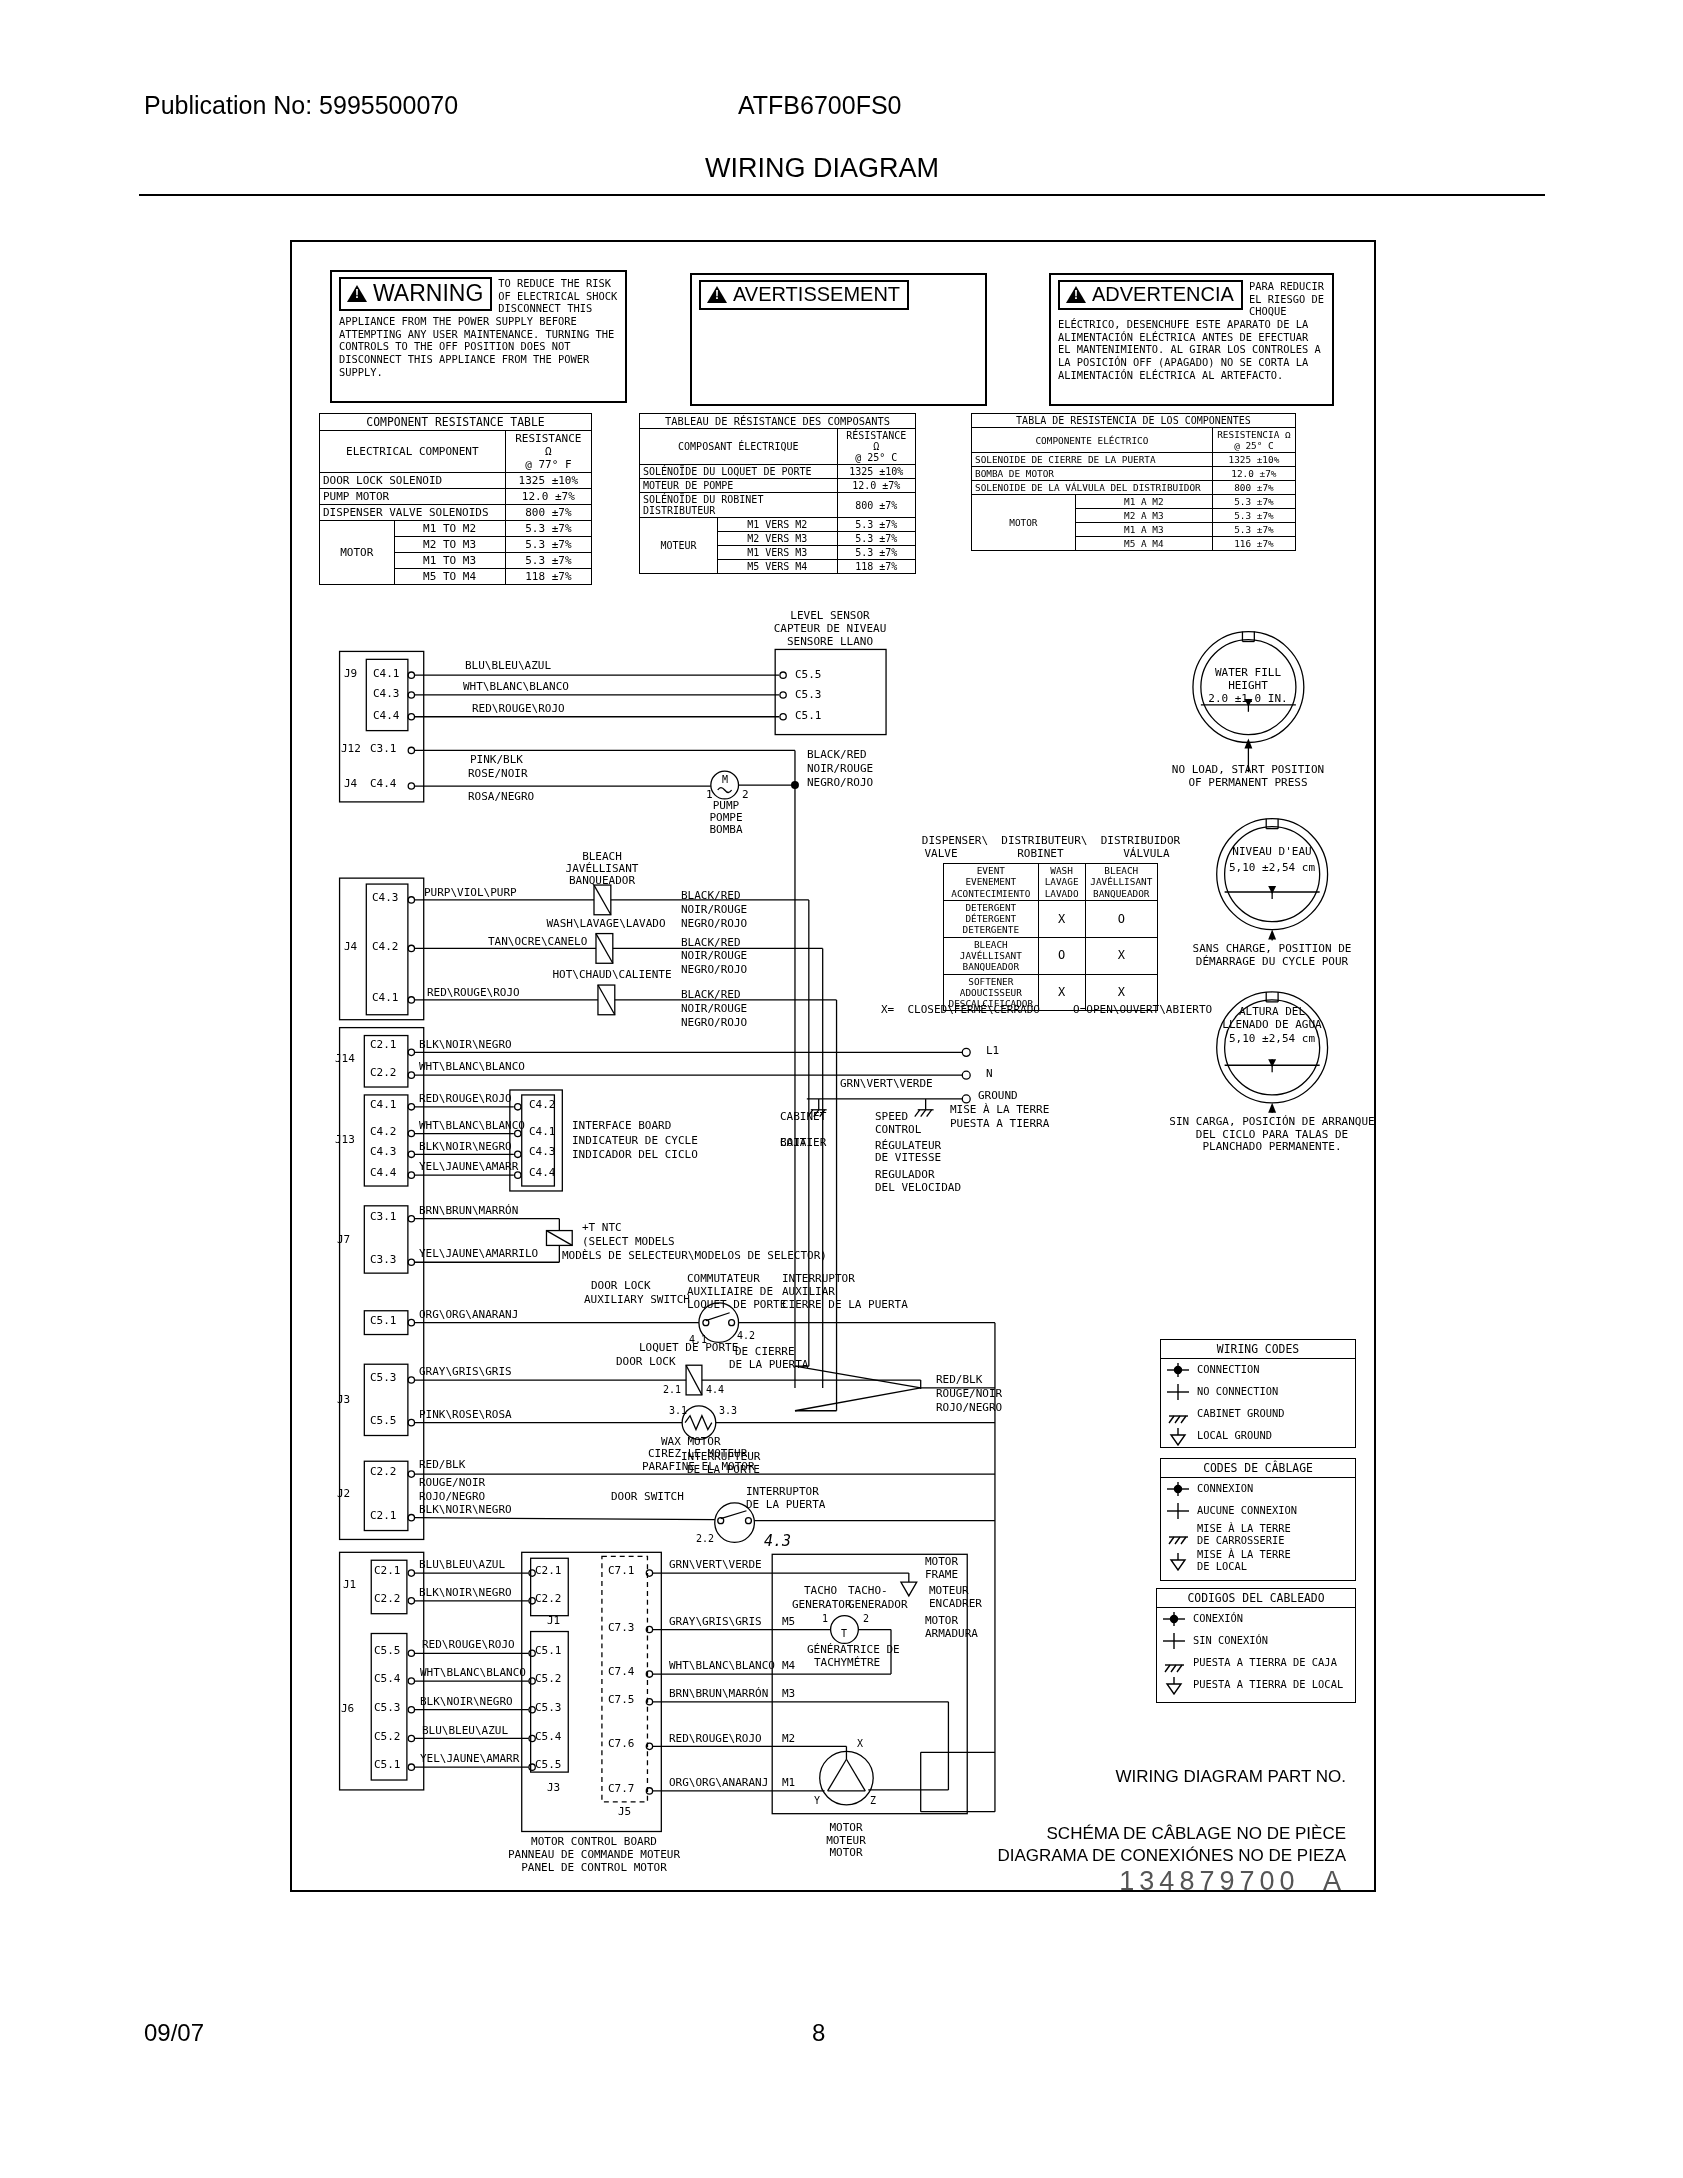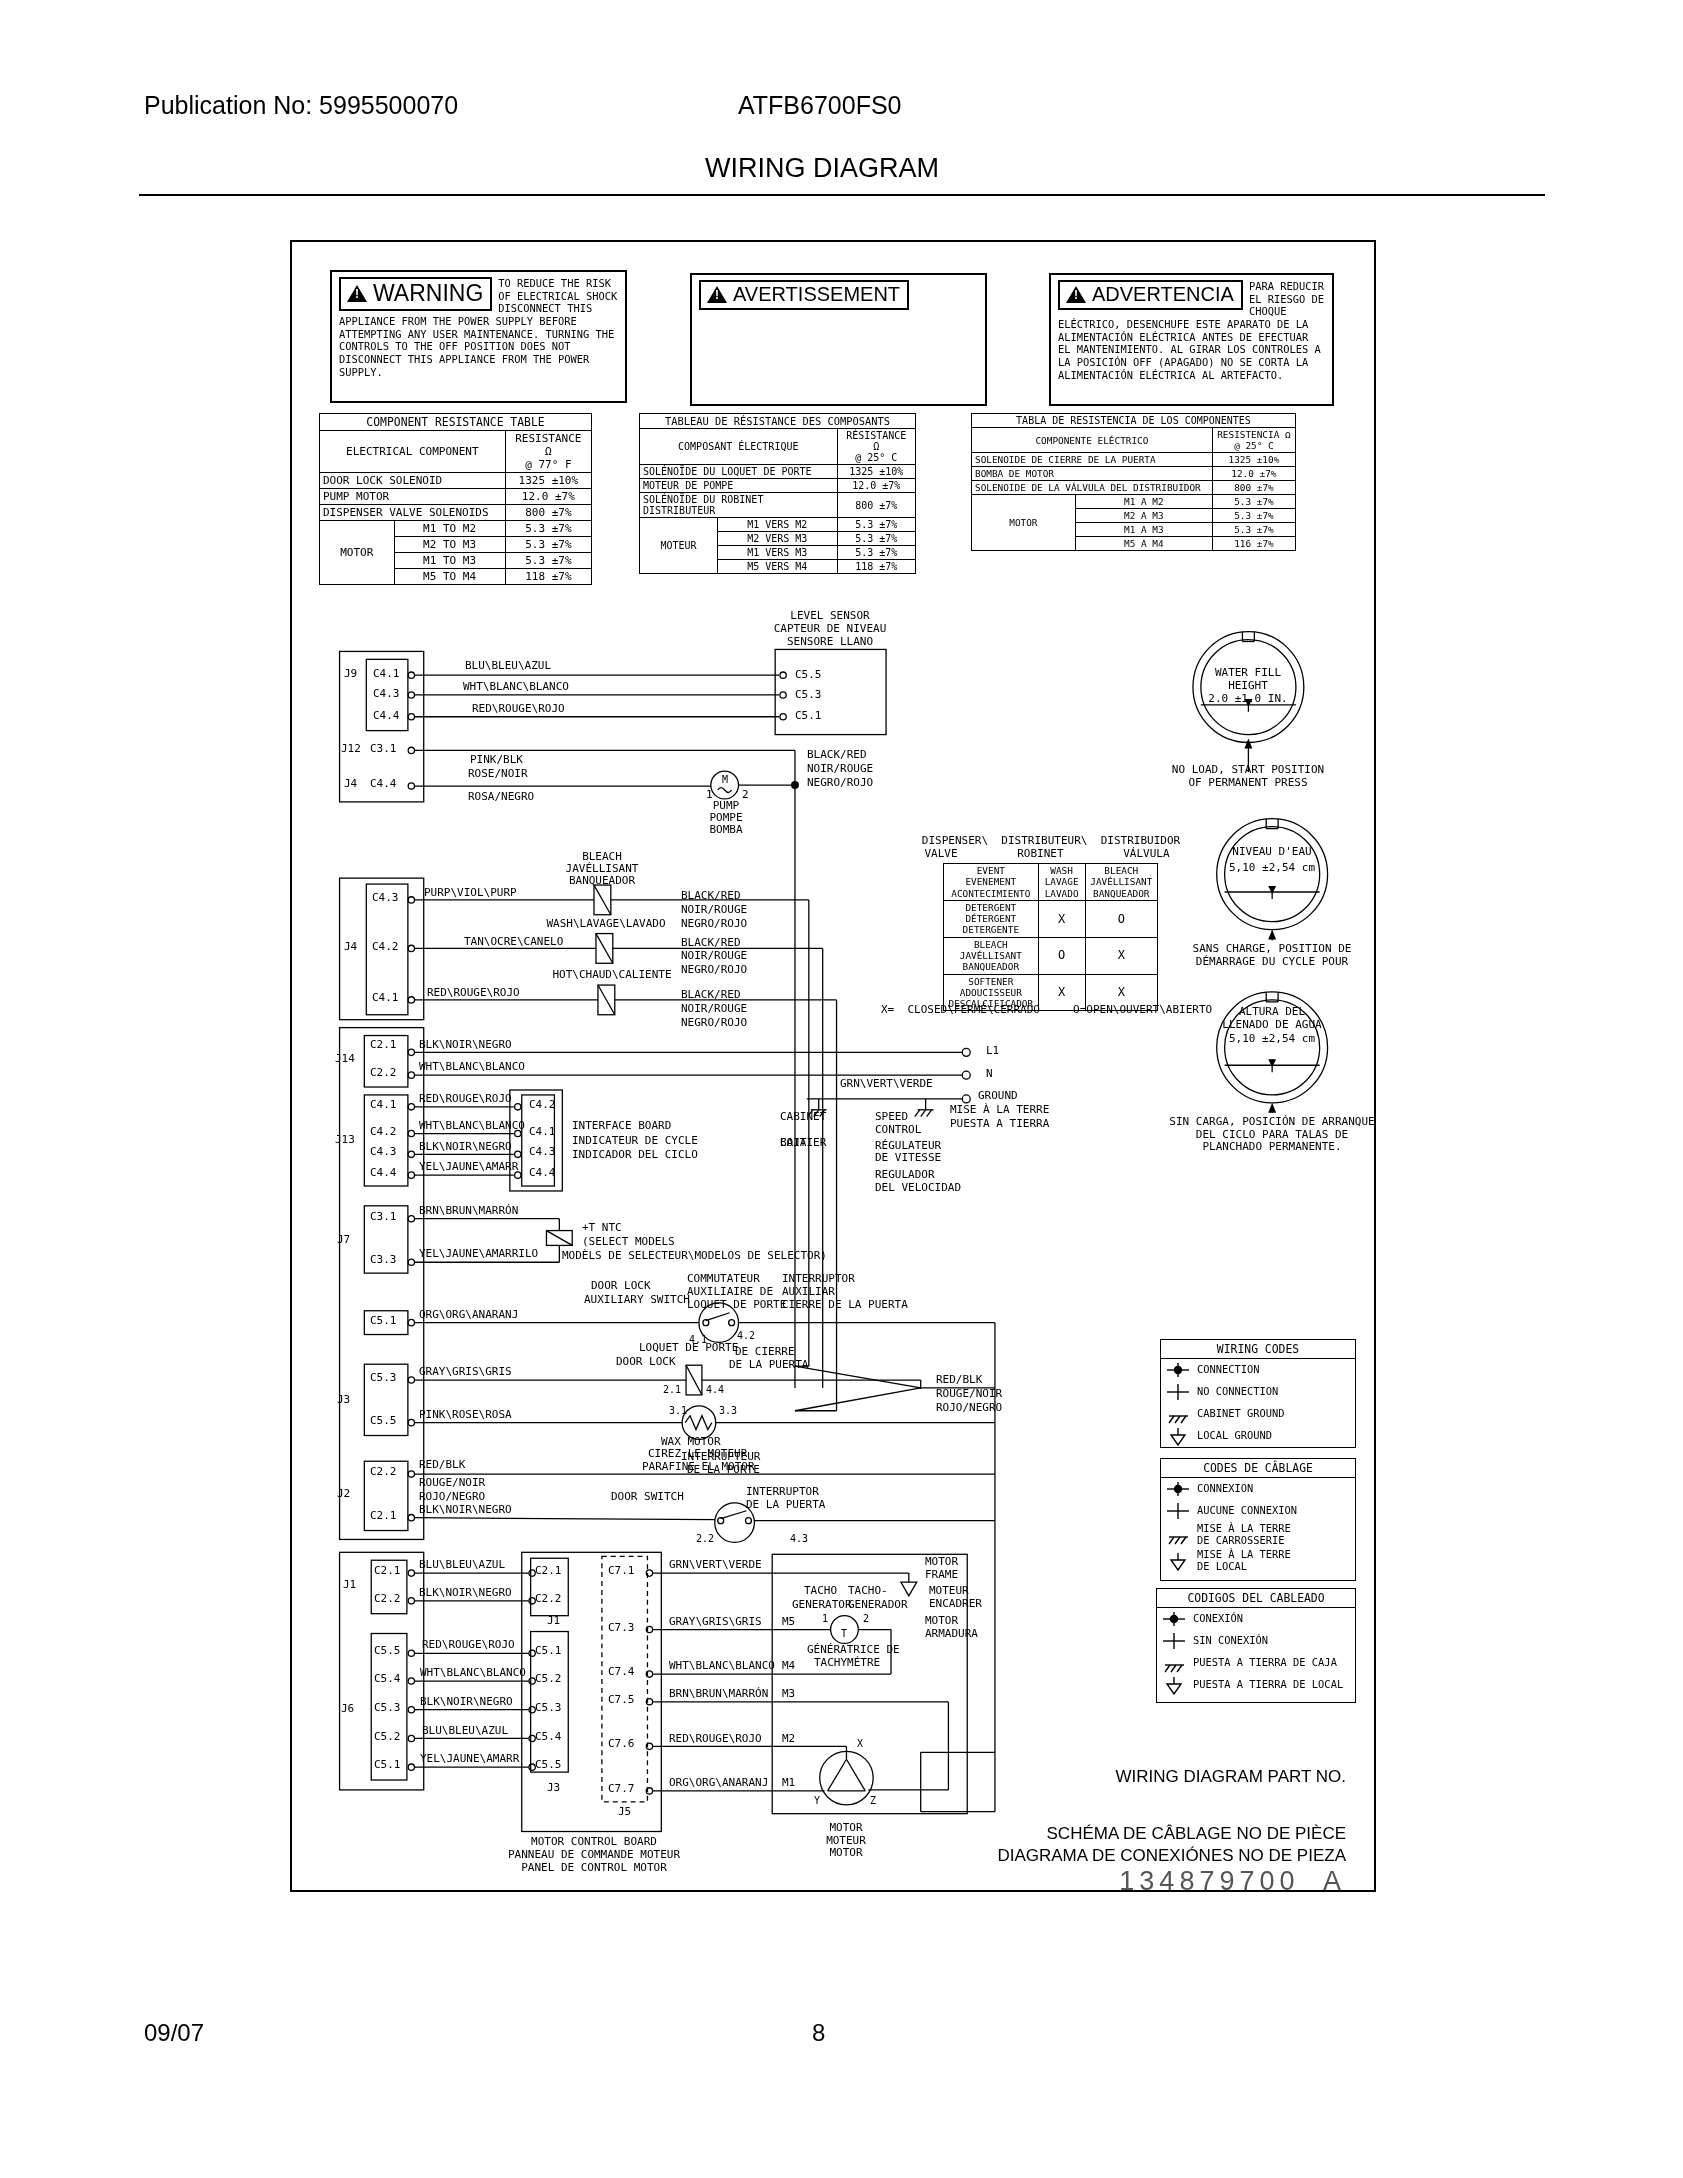--- a/index.html
+++ b/index.html
@@ -589,21 +589,21 @@
       <div class="lbl" style="left: 706px; top: 789px;">1</div>
       <div class="lbl" style="left: 742px; top: 789px;">2</div>
       <div class="lbl a-c" style="left: 725px; top: 775px; font-size: 10px;">M</div>
       <div class="lbl a-c" style="left: 726px; top: 800px;">PUMP</div>
       <div class="lbl a-c" style="left: 726px; top: 812px;">POMPE</div>
       <div class="lbl a-c" style="left: 726px; top: 824px;">BOMBA</div>
       <div class="lbl" style="left: 807px; top: 749px;">BLACK/RED</div>
       <div class="lbl" style="left: 807px; top: 763px;">NOIR/ROUGE</div>
       <div class="lbl" style="left: 807px; top: 777px;">NEGRO/ROJO</div>
       <div class="lbl" style="left: 424px; top: 887px;">PURP\VIOL\PURP</div>
-      <div class="lbl" style="left: 420px; top: 936px; padding-left: 44px;">TAN\OCRE\CANELO</div>
+      <div class="lbl" style="left: 444px; top: 936px; padding-left: 44px;">TAN\OCRE\CANELO</div>
       <div class="lbl" style="left: 427px; top: 987px;">RED\ROUGE\ROJO</div>
       <div class="lbl a-c" style="left: 602px; top: 851px;">BLEACH</div>
       <div class="lbl a-c" style="left: 602px; top: 863px;">JAVÉLLISANT</div>
       <div class="lbl a-c" style="left: 602px; top: 875px;">BANQUEADOR</div>
       <div class="lbl a-c" style="left: 606px; top: 918px;">WASH\LAVAGE\LAVADO</div>
       <div class="lbl a-c" style="left: 612px; top: 969px;">HOT\CHAUD\CALIENTE</div>
       <div class="lbl" style="left: 681px; top: 890px;">BLACK/RED</div>
       <div class="lbl" style="left: 681px; top: 904px;">NOIR/ROUGE</div>
       <div class="lbl" style="left: 681px; top: 918px;">NEGRO/ROJO</div>
       <div class="lbl" style="left: 681px; top: 937px;">BLACK/RED</div>
@@ -656,21 +656,21 @@
       <div class="lbl" style="left: 419px; top: 1459px;">RED/BLK</div>
       <div class="lbl" style="left: 419px; top: 1477px;">ROUGE/NOIR</div>
       <div class="lbl" style="left: 419px; top: 1491px;">ROJO/NEGRO</div>
       <div class="lbl" style="left: 419px; top: 1504px;">BLK\NOIR\NEGRO</div>
       <div class="lbl" style="left: 681px; top: 1451px;">INTERRUPTEUR</div>
       <div class="lbl" style="left: 687px; top: 1464px;">DE LA PORTE</div>
       <div class="lbl" style="left: 611px; top: 1491px;">DOOR SWITCH</div>
       <div class="lbl" style="left: 746px; top: 1486px;">INTERRUPTOR</div>
       <div class="lbl" style="left: 746px; top: 1499px;">DE LA PUERTA</div>
       <div class="lbl" style="left: 696px; top: 1534px; font-size: 10px;">2.2</div>
-      <div class="lbl" style="left: 790px; top: 1534px; font-size: 10px;">4.3</div>
+      <div class="lbl" style="left: 764px; top: 1534px; font-size: 15px; font-style: italic;">4.3</div>
       <div class="lbl" style="left: 986px; top: 1045px;">L1</div>
       <div class="lbl" style="left: 986px; top: 1068px;">N</div>
       <div class="lbl" style="left: 978px; top: 1090px;">GROUND</div>
       <div class="lbl" style="left: 950px; top: 1104px;">MISE À LA TERRE</div>
       <div class="lbl" style="left: 950px; top: 1118px;">PUESTA A TIERRA</div>
       <div class="lbl" style="left: 840px; top: 1078px;">GRN\VERT\VERDE</div>
       <div class="lbl" style="left: 780px; top: 1111px;">CABINET</div>
       <div class="lbl" style="left: 780px; top: 1124px; margin-top: 13px;">BOITIER</div>
       <div class="lbl" style="left: 780px; top: 1137px;">CAJA</div>
       <div class="lbl" style="left: 875px; top: 1111px;">SPEED</div>

